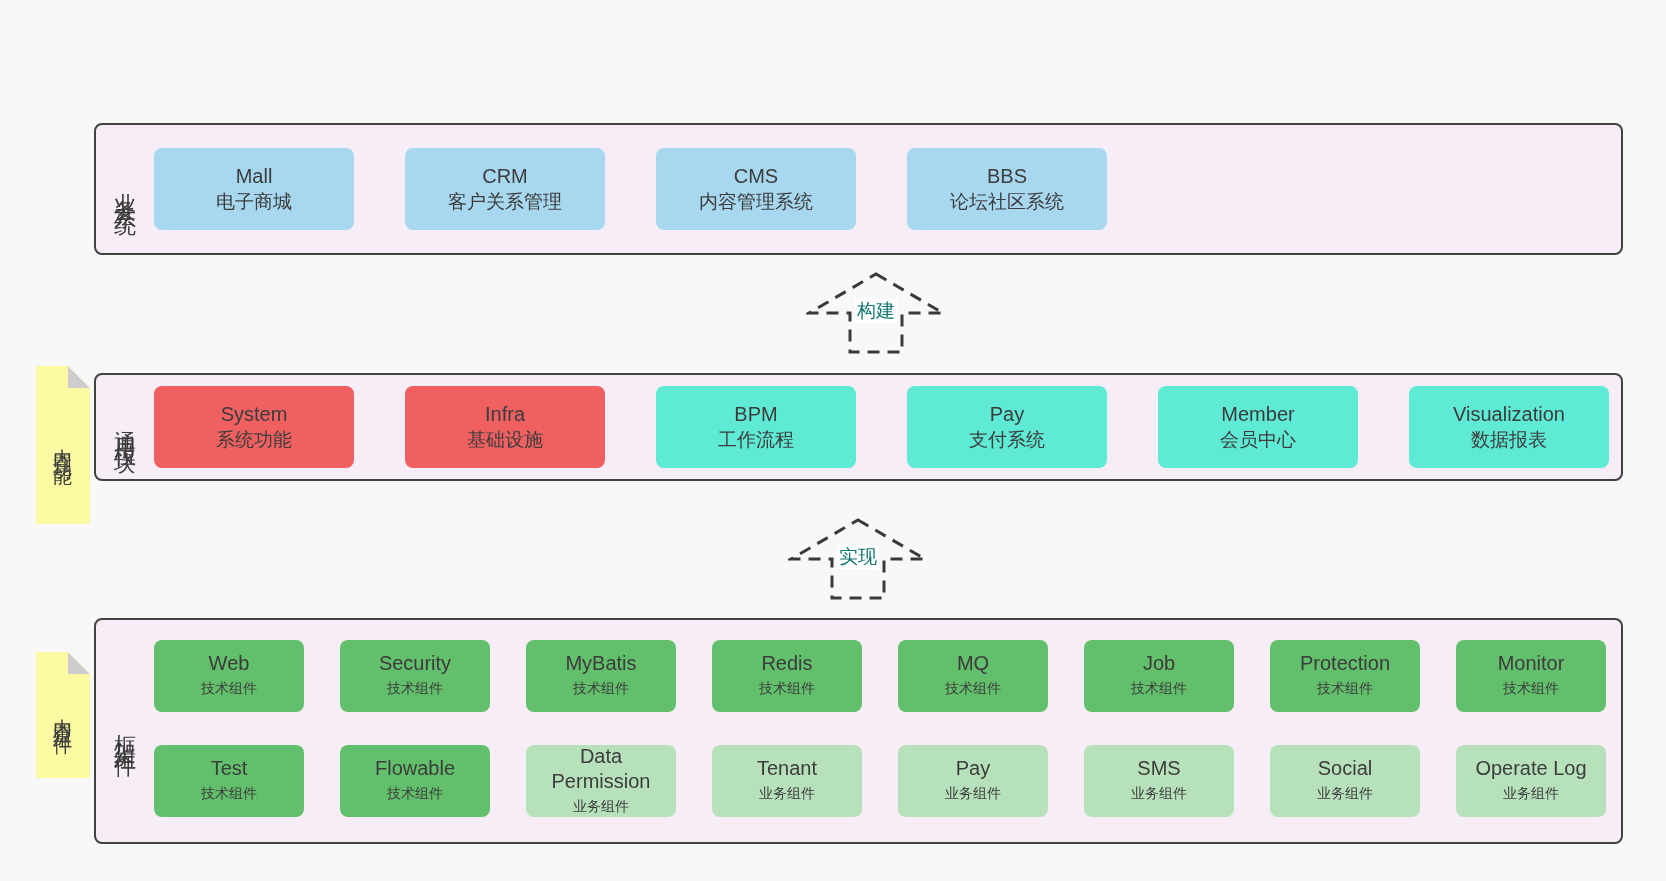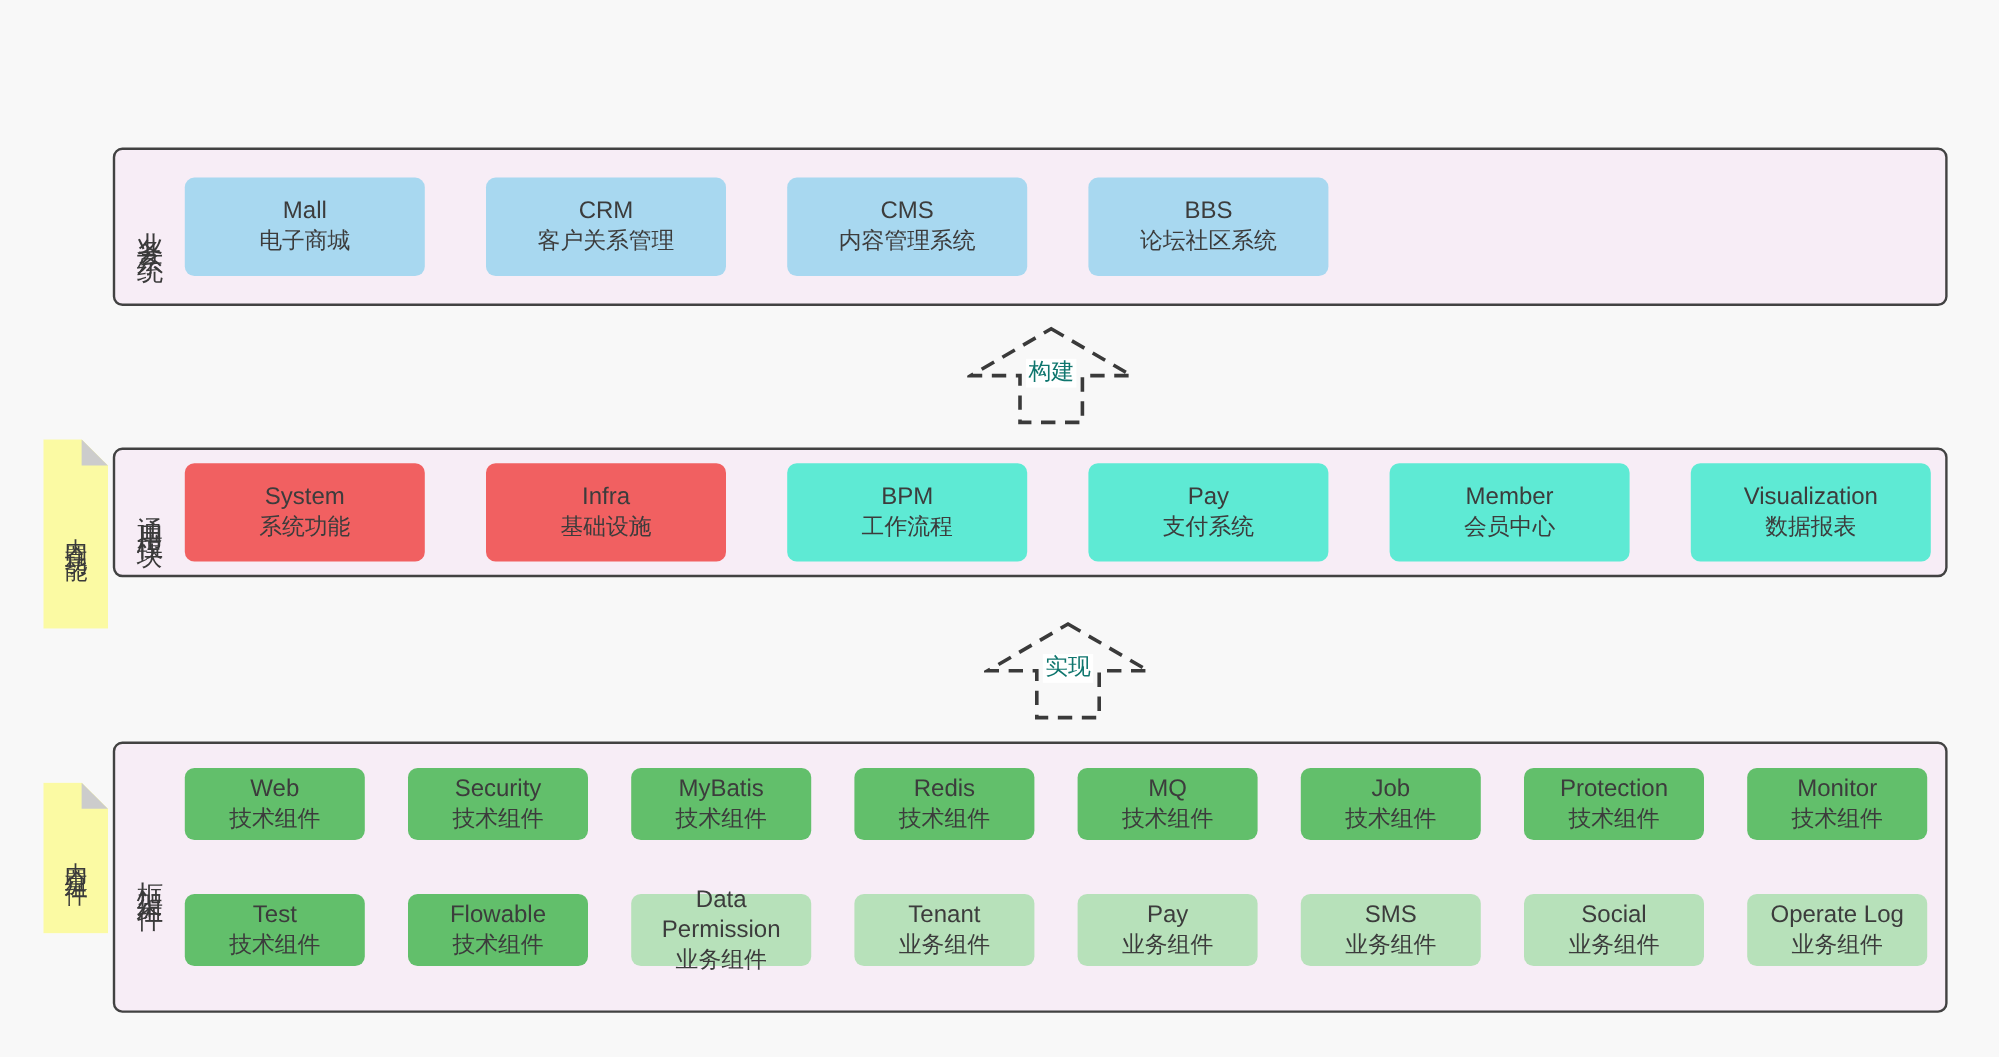--- a/index.html
+++ b/index.html
@@ -38,40 +38,40 @@
   .red{background:#f16061;}
   .pink{background:#5eead4;justify-content:center;}
   .green{background:#62bf6b;}
   .lgreen{background:#b7e1ba;}
 
   .fw-row{
     position:absolute;left:58px;display:flex;gap:36px;
   }
   .fw-row-1{top:20px;}
   .fw-row-2{top:125px;}
-  .fw-row .box{width:150px;height:60px;}
+  .fw-row .box{width:150px;height:72px;}
   .fw-row .box .l1{font-size:20px;line-height:25px;}
-  .fw-row .box .l2{font-size:19px;line-height:25px;text-align:center;}
+  .fw-row .box .l2{font-size:14px;line-height:25px;text-align:center;}
 
   .note{
     position:absolute;left:36px;width:54px;background:#fbfaa3;
     clip-path:polygon(0 0, calc(100% - 22px) 0, 100% 22px, 100% 100%, 0 100%);
     display:flex;align-items:center;justify-content:center;
   }
   .note::after{
     content:"";position:absolute;top:0;right:0;width:0;height:0;
     border-top:22px solid transparent;border-left:22px solid #cccccc;
   }
   .note-modules{top:366px;height:158px;}
   .note-framework{top:652px;height:126px;}
   .note .vlabel{font-size:19px;letter-spacing:6px;}
 
   .arrow{position:absolute;width:140px;height:84px;}
   .arrow-build{left:806px;top:271px;}
-  .arrow-implement{left:820px;top:517px;}
+  .arrow-implement{left:788px;top:517px;}
   .arrow svg{display:block;width:100%;height:100%;}
   .arrow .alabel{
     position:absolute;left:50%;top:28px;transform:translateX(-50%);
     background:#ffffff;font-size:19px;line-height:24px;padding:0 2px;color:#0f766e;
     white-space:nowrap;
   }
 </style>
 </head>
 <body>
 

